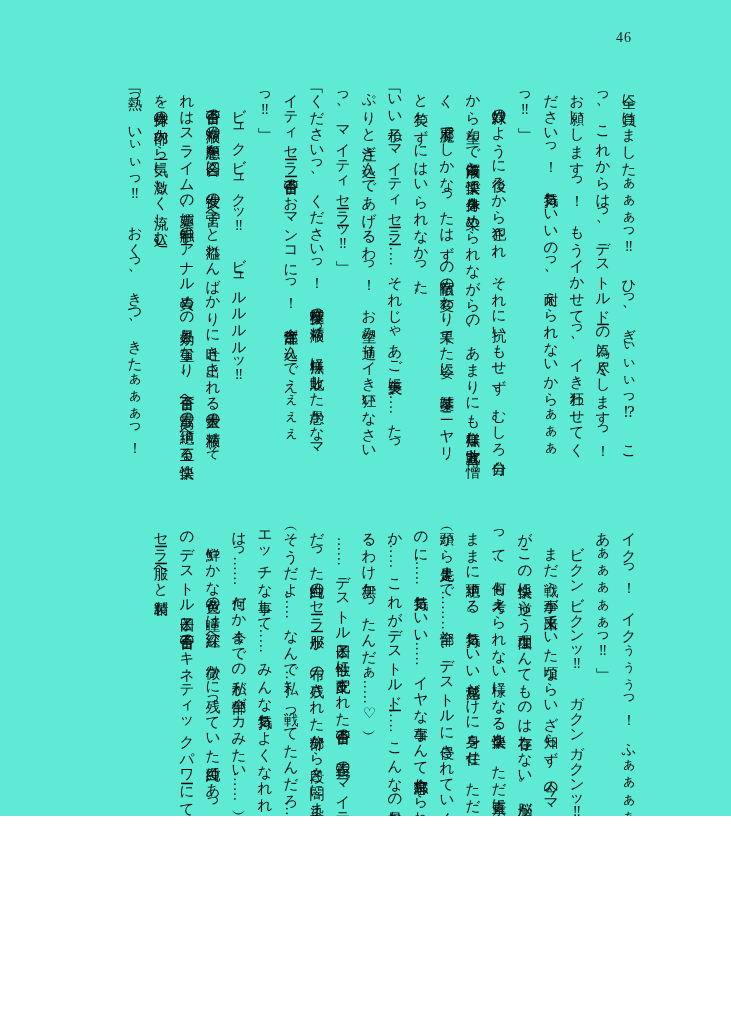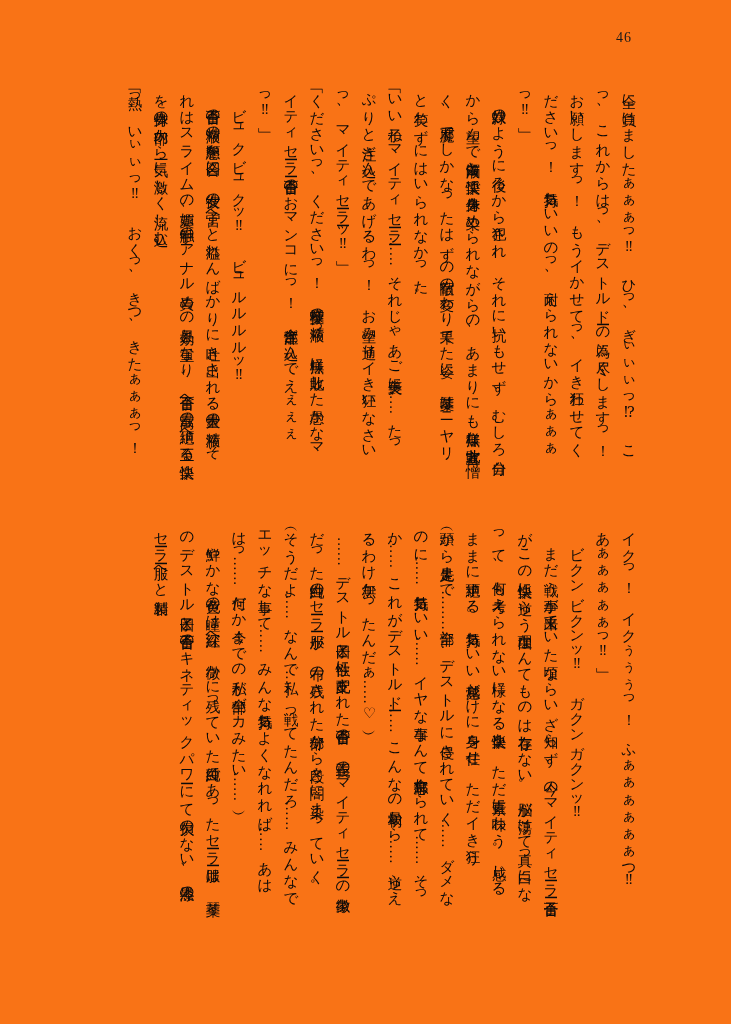--- a/index.html
+++ b/index.html
@@ -3,22 +3,22 @@
 <meta charset="utf-8">
 <style>
   html, body {
     margin: 0;
     padding: 0;
     background: #ffffff;
   }
   .page {
     position: relative;
     width: 731px;
-    height: 1024px;
-    background: #f97316;
+    height: 816px;
+    background: #5eead4;
     color: #000000;
     font-family: "Liberation Serif", "DejaVu Serif", serif;
     overflow: hidden;
   }
   .page-number {
     position: absolute;
     top: 30px;
     left: 616px;
     font-size: 14px;
     letter-spacing: 1px;

